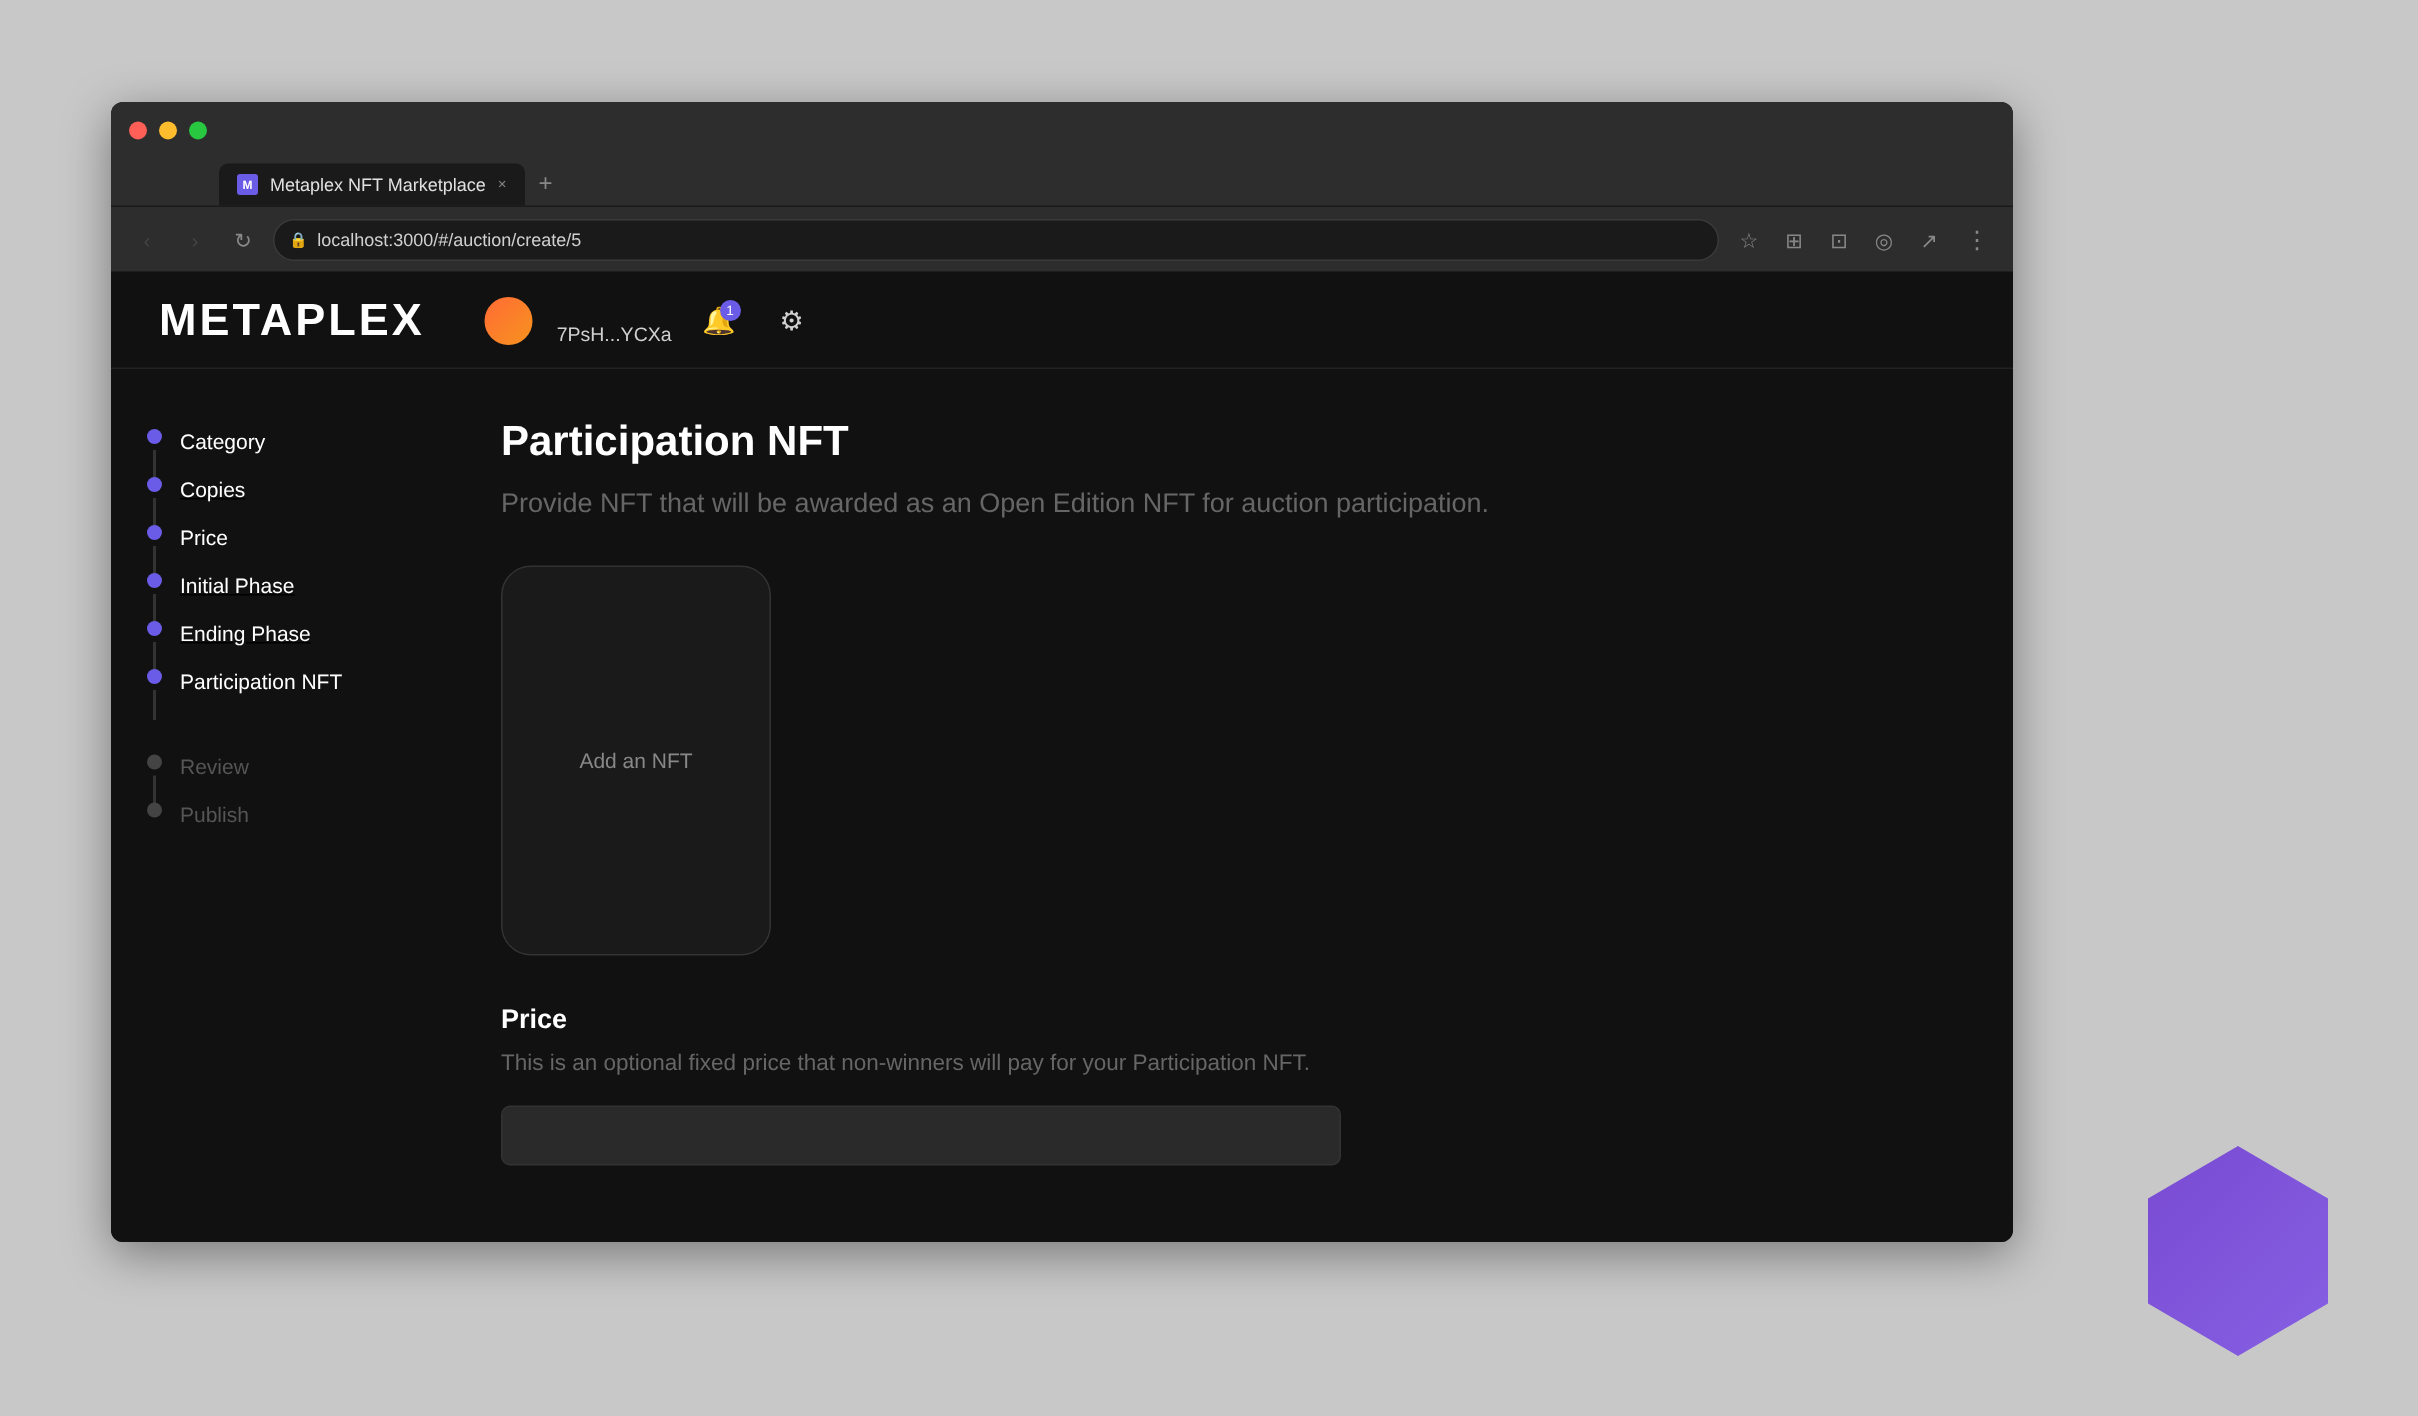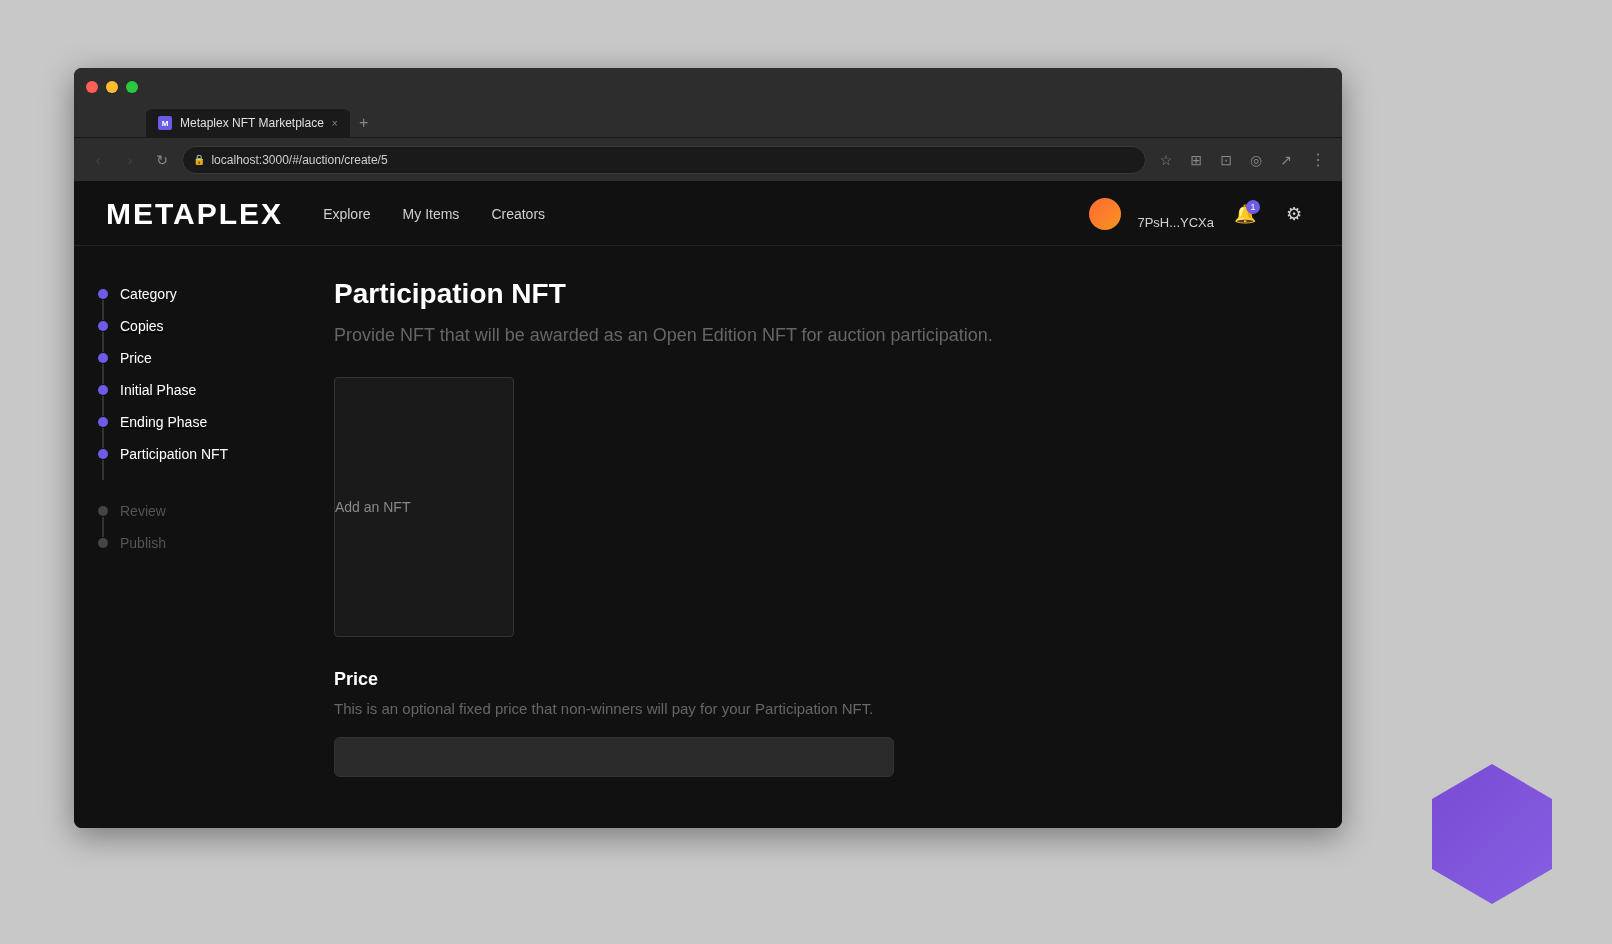--- a/index.html
+++ b/index.html
@@ -271,21 +271,21 @@
     }
 
     .sidebar-items {
       display: flex;
       flex-direction: column;
       gap: 0;
     }
 
     .sidebar-item {
       display: flex;
-      align-items: center;
+      align-items: flex-start;
       gap: 12px;
       padding: 8px 0;
       cursor: pointer;
       position: relative;
     }
 
     .sidebar-dot {
       width: 10px;
       height: 10px;
       border-radius: 50%;
@@ -329,24 +329,24 @@
       font-size: 18px;
       margin-bottom: 28px;
       line-height: 1.5;
     }
 
     
     .nft-card {
       width: 180px;
       height: 260px;
       border: 1px solid #333;
-      border-radius: 4px;
-      display: flex;
-      align-items: center;
-      justify-content: flex-start;
+      border-radius: 20px;
+      display: flex;
+      align-items: center;
+      justify-content: center;
       cursor: pointer;
       margin-bottom: 32px;
       background: #1a1a1a;
     }
 
     .add-nft-label {
       color: #888;
       font-size: 14px;
     }
 
@@ -425,25 +425,20 @@
       <div class="toolbar-icon">◎</div>
       <div class="toolbar-icon">↗</div>
     </div>
     <div class="toolbar-icon browser-more">⋮</div>
   </div>
 
   <div class="app-content">
 
     <nav class="navbar">
       <div class="logo">METAPLEX</div>
-      <div class="nav-links">
-        <a class="nav-link">Explore</a>
-        <a class="nav-link">My Items</a>
-        <a class="nav-link">Creators</a>
-      </div>
       <div class="navbar-right">
         <div class="wallet-avatar"></div>
         <span class="wallet-address">7PsH...YCXa</span>
         <div class="notification-btn">
           <span>🔔</span>
           <div class="notification-badge">1</div>
         </div>
         <div class="settings-btn">
           <span>⚙</span>
         </div>
@@ -466,21 +461,21 @@
             <span class="sidebar-label active">Copies</span>
             <div class="sidebar-connector"></div>
           </div>
 
           <div class="sidebar-item" style="position:relative;">
             <div class="sidebar-dot dot-active"></div>
             <span class="sidebar-label active">Price</span>
             <div class="sidebar-connector"></div>
           </div>
 
-          <div class="sidebar-item" style="position:relative;">
+          <div class="sidebar-item" style="position:relative;text-decoration:underline;">
             <div class="sidebar-dot dot-active"></div>
             <span class="sidebar-label active">Initial Phase</span>
             <div class="sidebar-connector"></div>
           </div>
 
           <div class="sidebar-item" style="position:relative;text-decoration:underline;">
             <div class="sidebar-dot dot-active"></div>
             <span class="sidebar-label active">Ending Phase</span>
             <div class="sidebar-connector"></div>
           </div>

